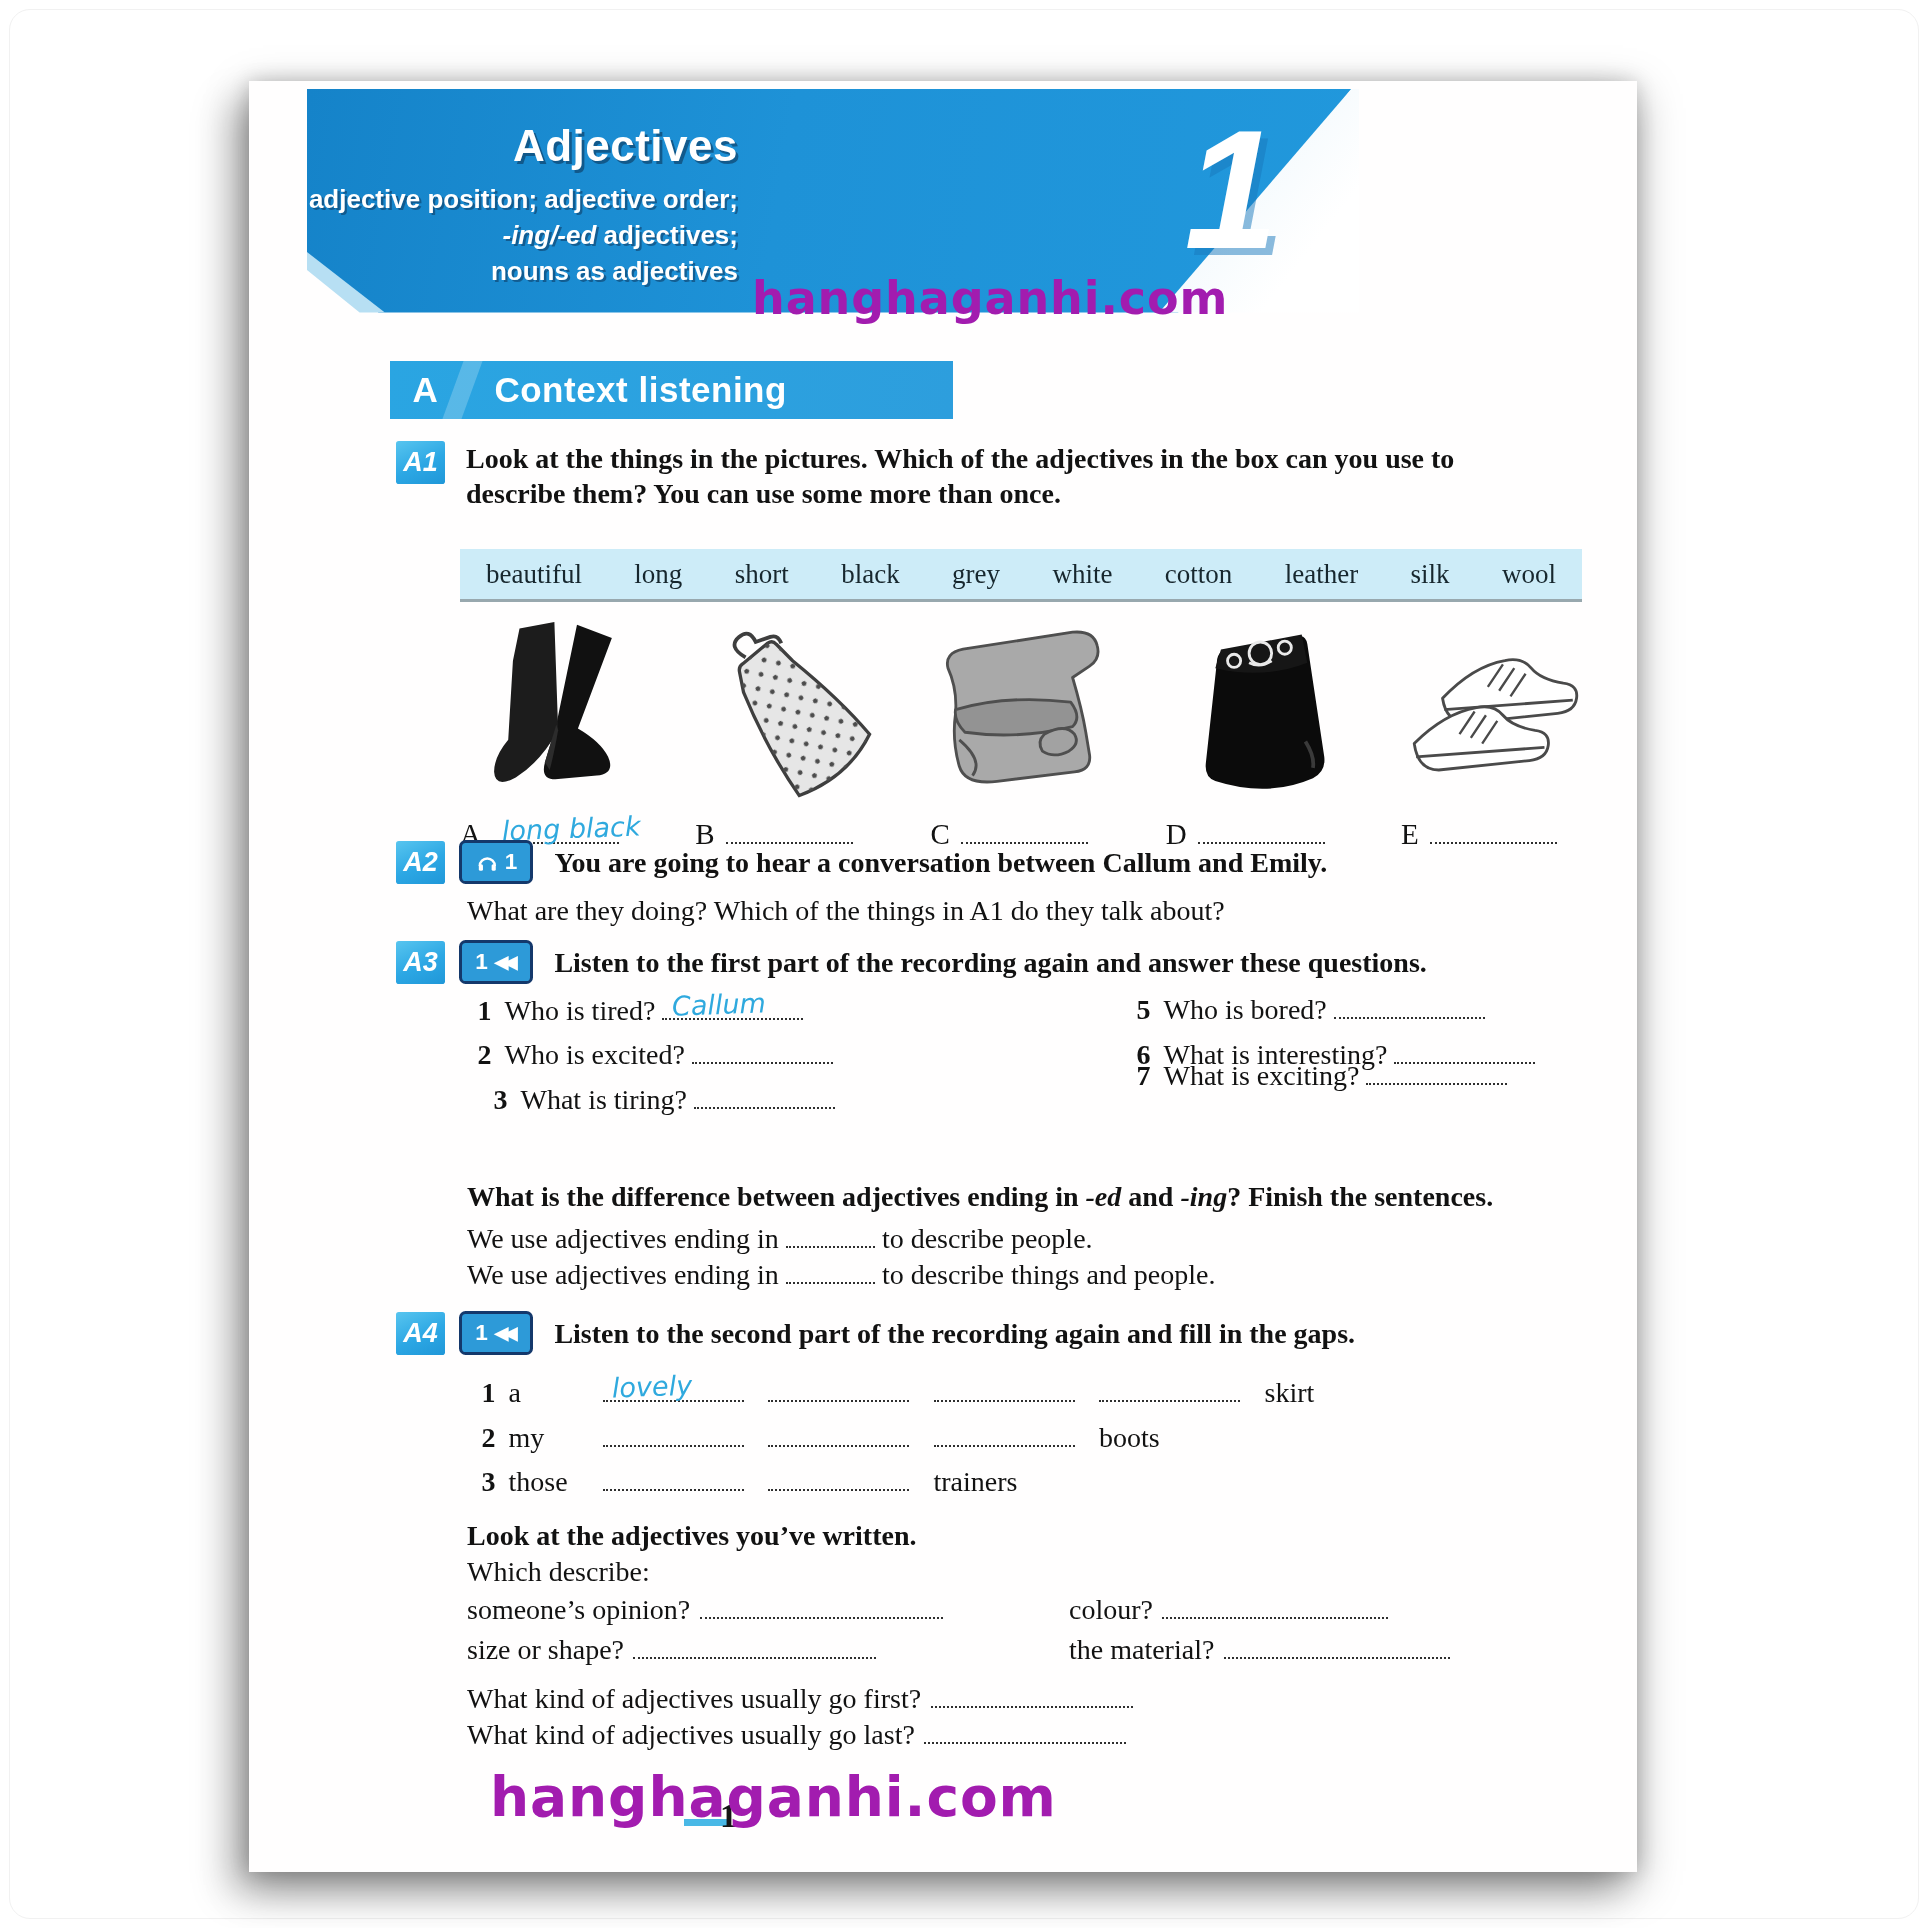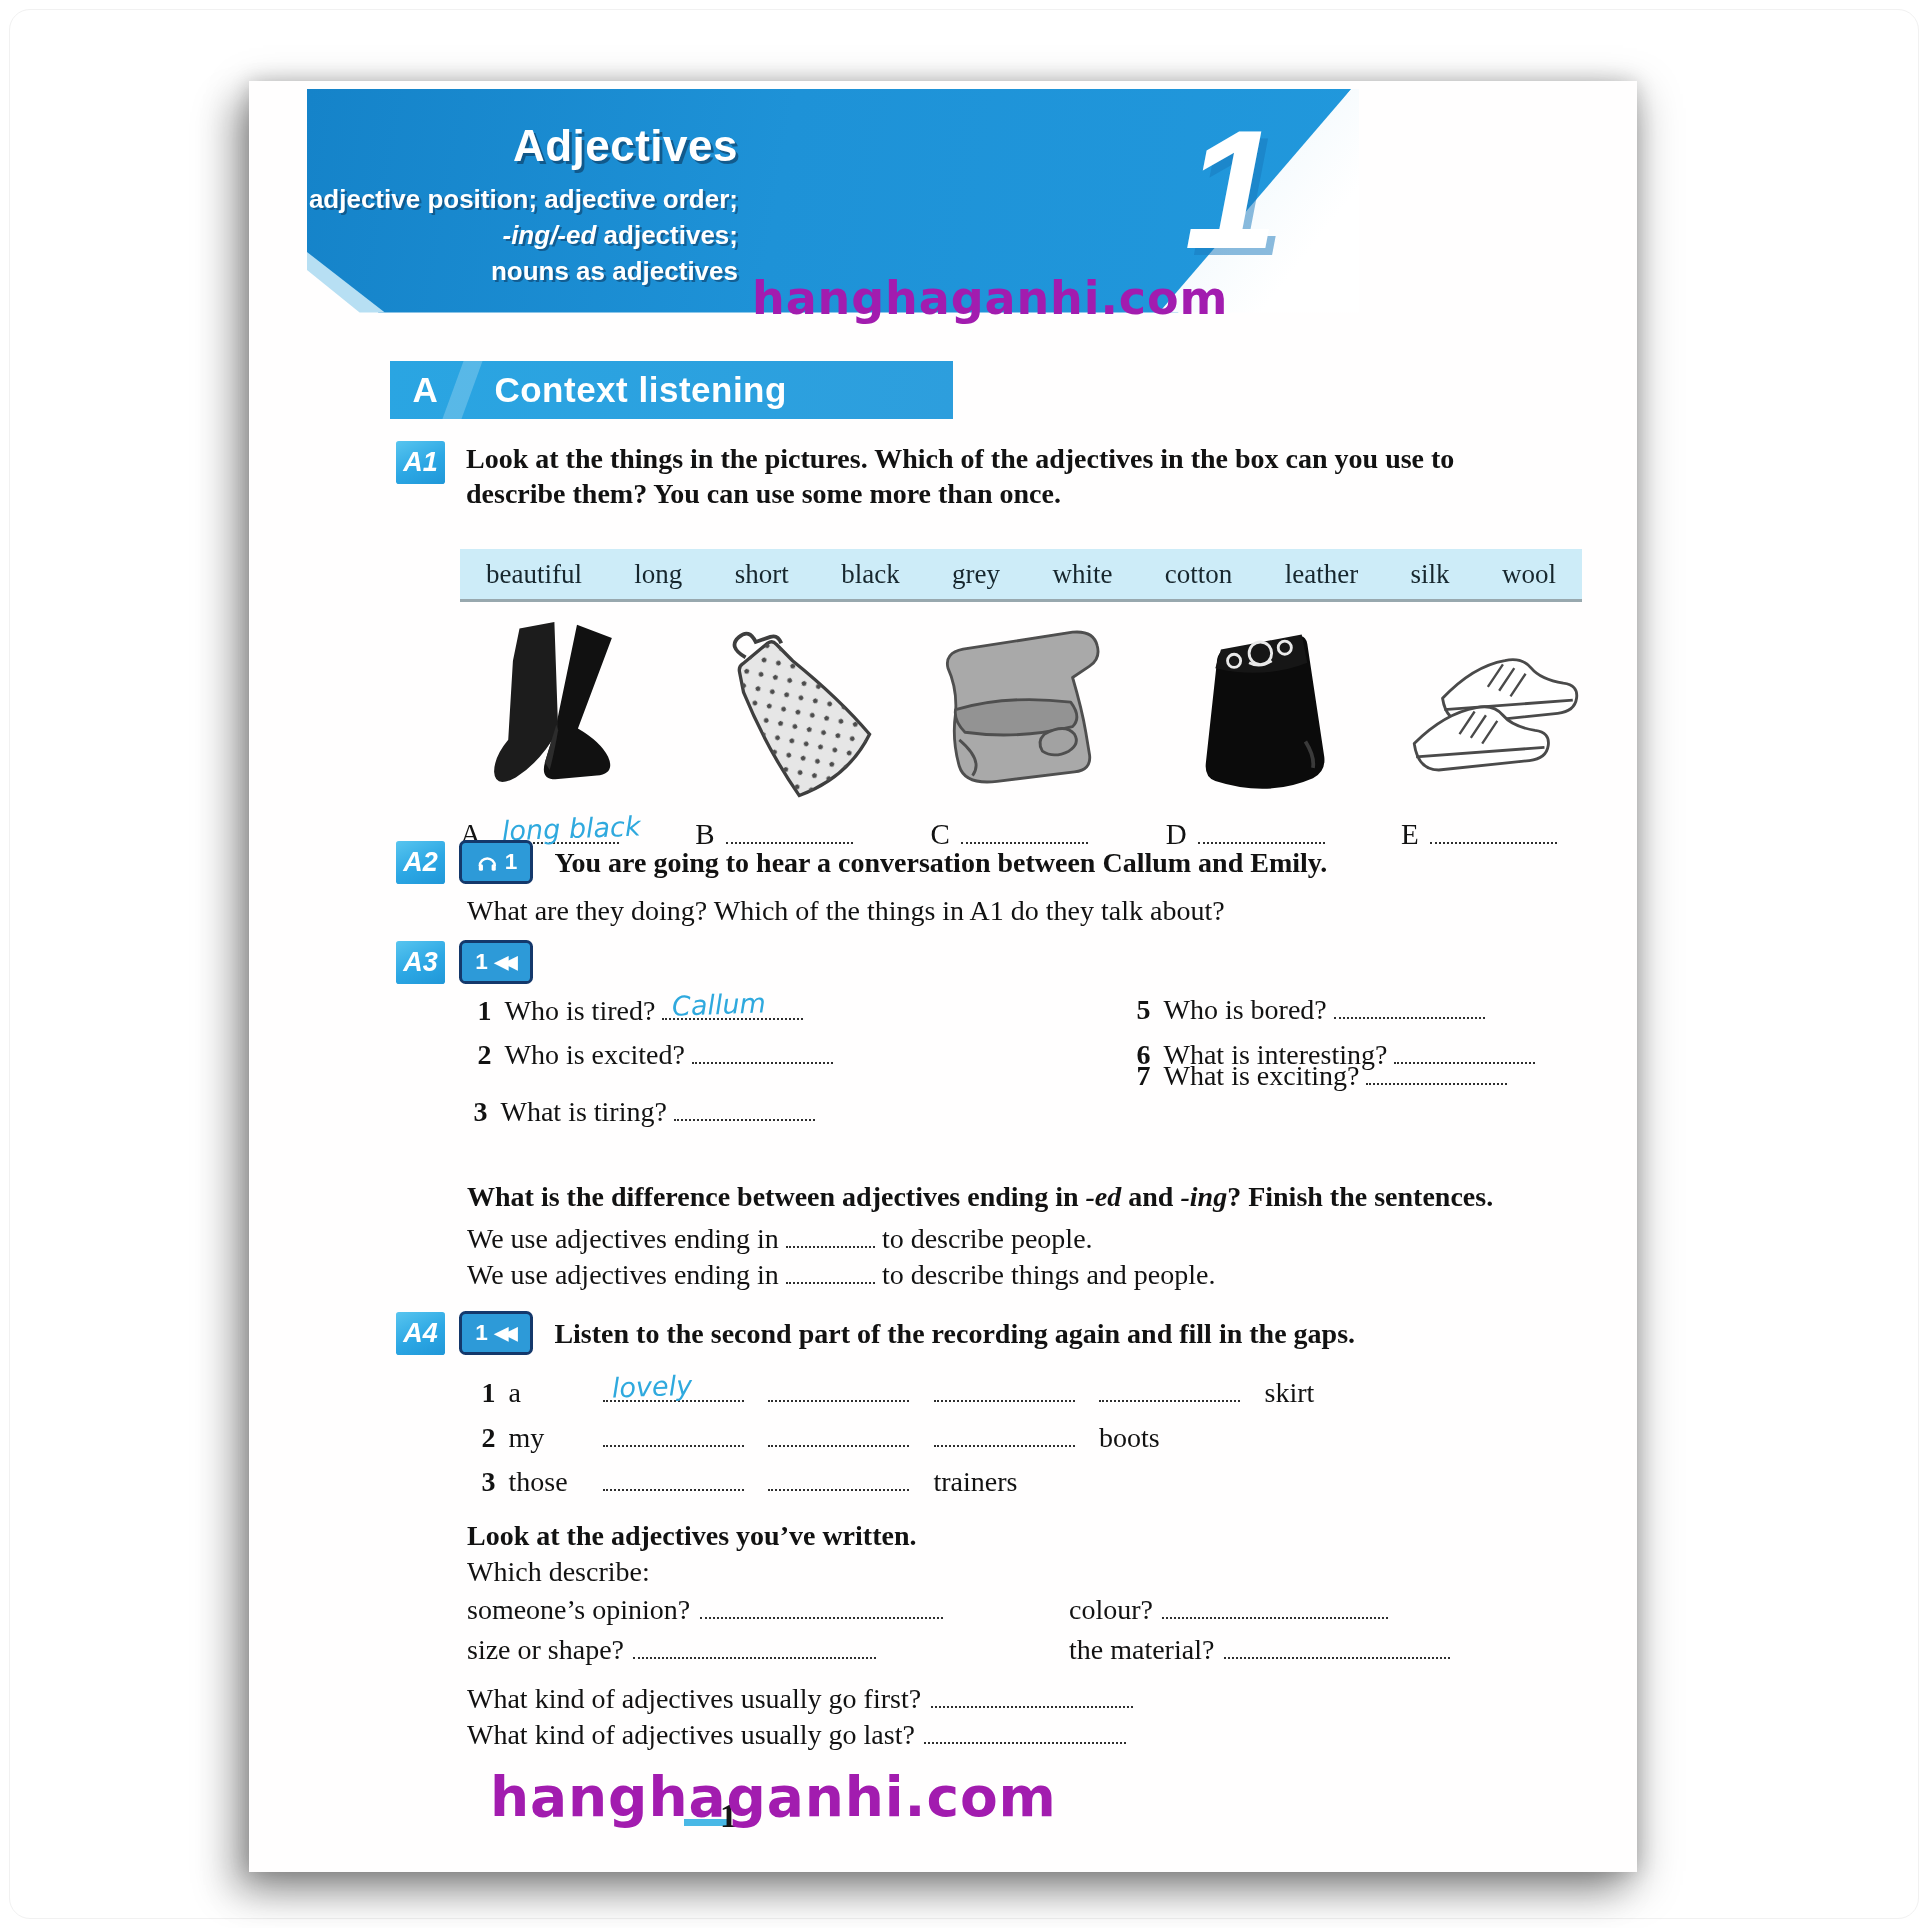--- a/index.html
+++ b/index.html
@@ -244,41 +244,42 @@
     <span class="serif b">You are going to hear a conversation between Callum and Emily.</span>
   </div>
   <div class="abs serif" style="left:218px;top:812px;">What are they doing? Which of the things in A1 do they talk about?</div>
 
   <div class="badge-row" style="left:147px;top:859px;">
     <span class="xbadge">A3</span>
     <span class="media-badge gap2">
       <span>1</span>
       <span class="tri">◀◀</span>
     </span>
+    <span class="serif b">Listen to the first part of the recording again and answer these questions.</span>
   </div>
 
   <div class="abs serif" style="left:218px;top:908px;">
     <span class="qnum">1</span><span>Who is tired?</span>
     <span class="blank w150"><span class="hand">Callum</span></span>
   </div>
   <div class="abs serif" style="left:877px;top:908px;">
     <span class="qnum">5</span><span>Who is bored?</span>
     <span class="dots w160"></span>
   </div>
 
   <div class="abs serif" style="left:218px;top:953px;">
     <span class="qnum">2</span><span>Who is excited?</span>
     <span class="dots w150"></span>
   </div>
   <div class="abs serif" style="left:877px;top:953px;">
     <span class="qnum">6</span><span>What is interesting?</span>
     <span class="dots w150"></span>
   </div>
 
-  <div class="abs serif" style="left:214px;top:998px;margin-top:12px;">
+  <div class="abs serif" style="left:234px;top:998px;">
     <span class="qnum">3</span><span>What is tiring?</span>
     <span class="dots w150"></span>
   </div>
   <div class="abs serif" style="left:877px;top:974px;">
     <span class="qnum">7</span><span>What is exciting?</span>
     <span class="dots w150"></span>
   </div>
 
 
   <div class="abs serif b" style="left:218px;top:1098px;">

